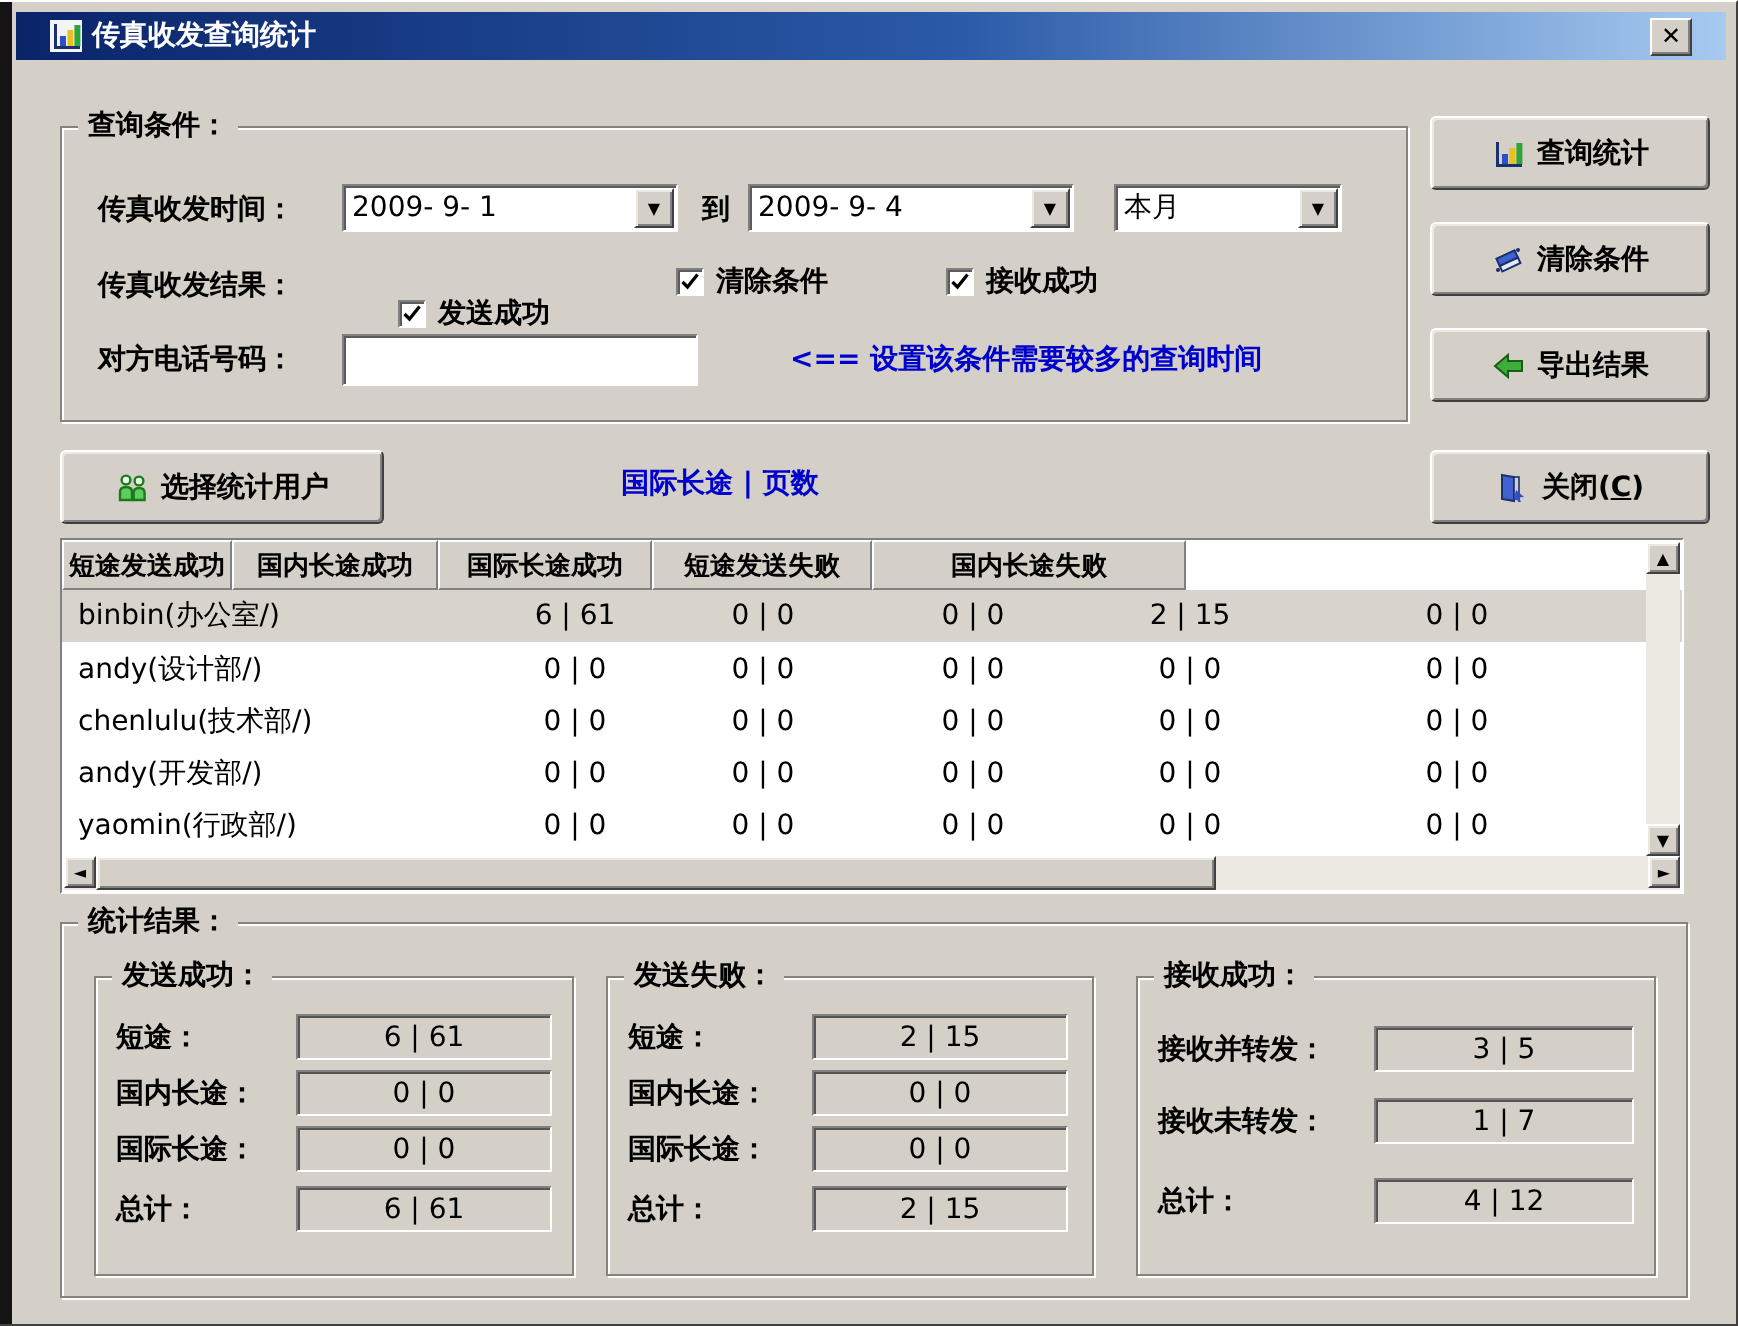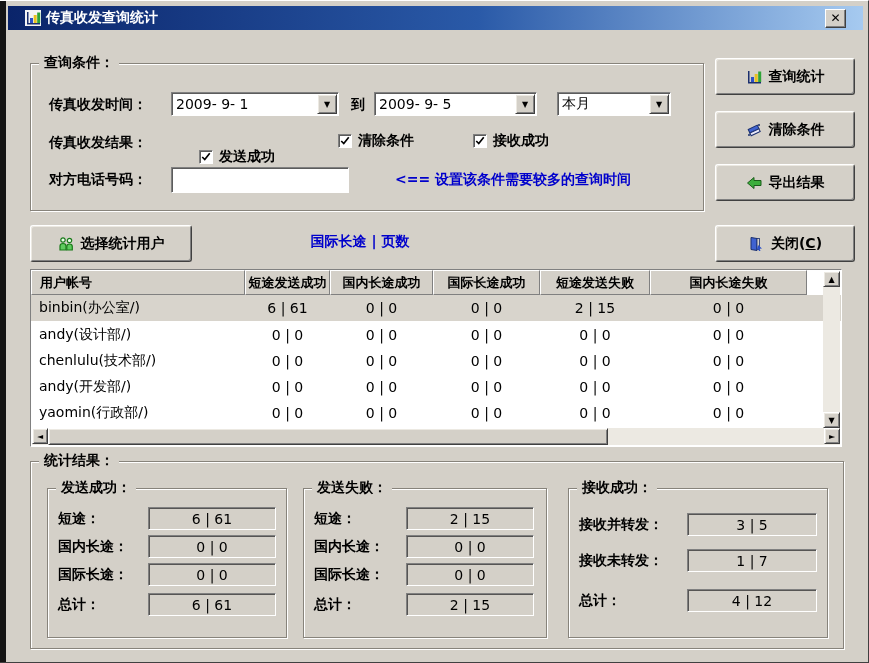--- a/index.html
+++ b/index.html
@@ -82,21 +82,21 @@
   <div class="groupbox" style="left:30px;top:62px;width:672px;height:146px;">
     <span class="glabel">查询条件：</span>
 
     <span class="lbl" style="position:absolute;left:18px;top:32px;">传真收发时间：</span>
     <div class="combo sunken" style="left:140px;top:28px;width:168px;">
       <span class="cval">2009- 9- 1</span>
       <span class="carrow raised">▼</span>
     </div>
     <span class="lbl" style="position:absolute;left:320px;top:32px;">到</span>
     <div class="combo sunken" style="left:343px;top:28px;width:163px;">
-      <span class="cval">2009- 9- 5</span>
+      <span class="cval">2009- 9- 4</span>
       <span class="carrow raised">▼</span>
     </div>
     <div class="combo sunken" style="left:526px;top:28px;width:114px;">
       <span class="cval">本月</span>
       <span class="carrow raised">▼</span>
     </div>
 
     <span class="lbl" style="position:absolute;left:18px;top:70px;">传真收发结果：</span>
     <div class="checkrow" style="left:168px;top:84px;">
       <span class="cbox sunken">
@@ -175,21 +175,20 @@
       <path d="M8.8,14 L8.8,10.5 Q8.8,8 11.5,8 Q14.3,8 14.3,10.5 L14.3,14 Z" fill="#5fcc5f" stroke="#1a7a1a" stroke-width="1.2"></path>
     </svg>
     <span>选择统计用户</span>
   </div>
 
   <span class="blue" style="position:absolute;left:255px;top:232px;width:210px;text-align:center;font-size:14px;">国际长途  |  页数</span>
 
 
   <div class="tbl">
     <div class="thead">
-      <div class="th first c0">用户帐号</div>
       <div class="th c1">短途发送成功</div>
       <div class="th c2">国内长途成功</div>
       <div class="th c3">国际长途成功</div>
       <div class="th c4">短途发送失败</div>
       <div class="th c5">国内长途失败</div>
     </div>
 
     <div class="trow selected">
       <div class="td first c0">binbin(办公室/)</div>
       <div class="td c1">6 | 61</div>

